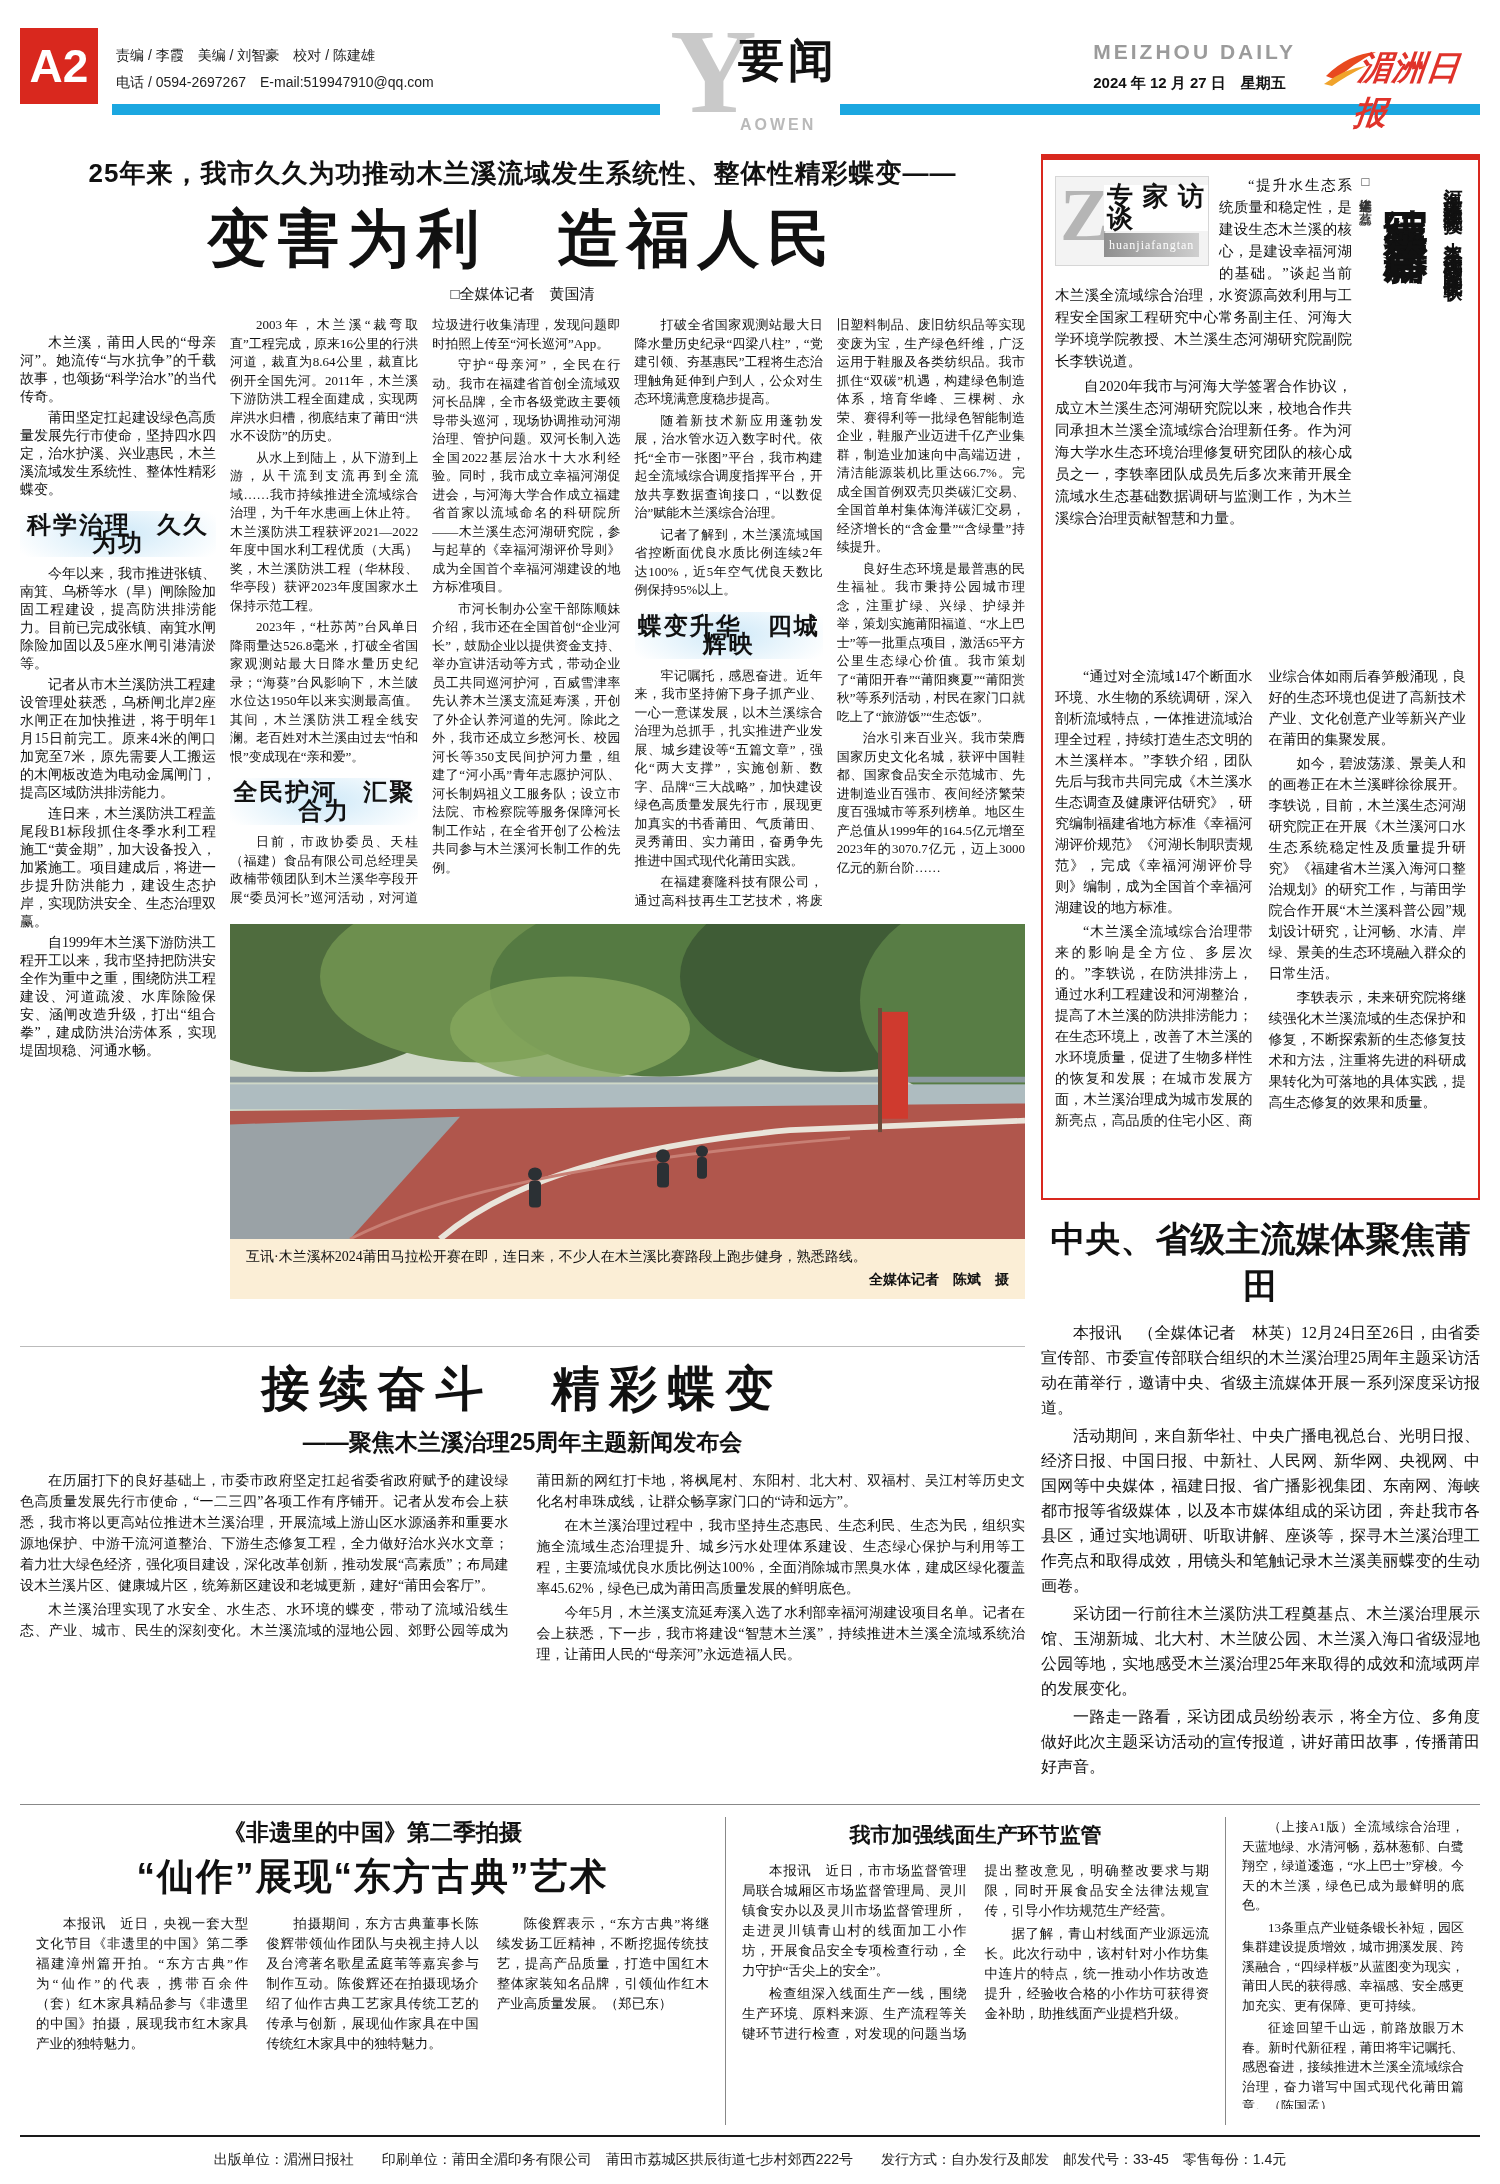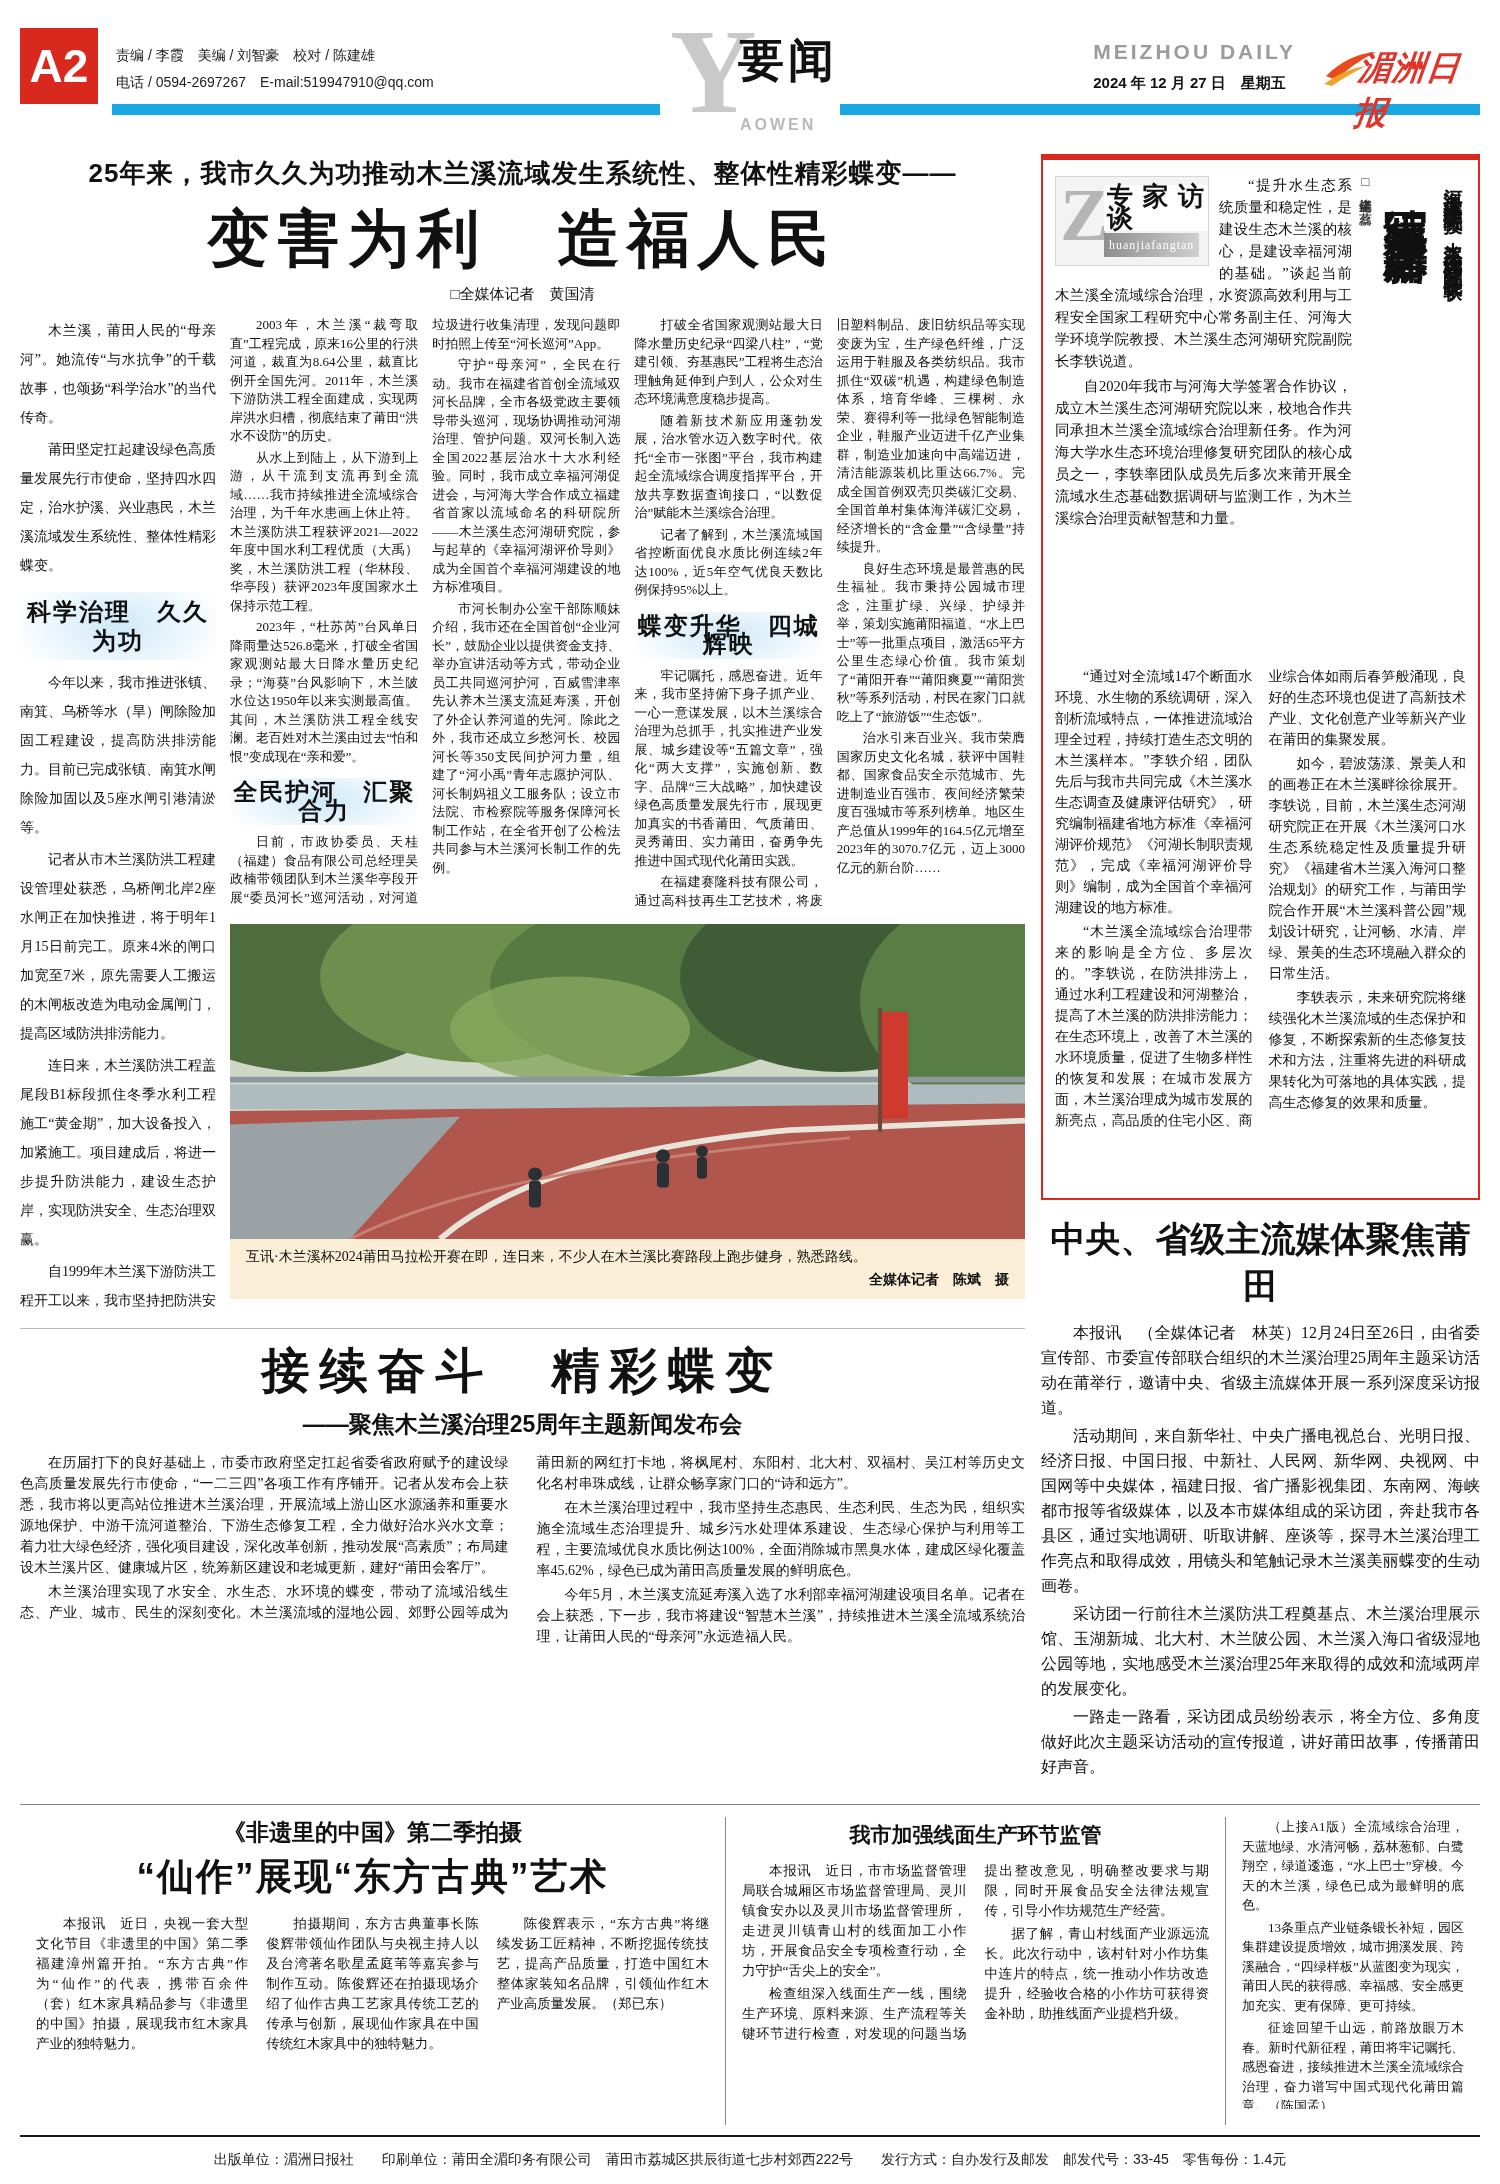--- a/index.html
+++ b/index.html
@@ -37,21 +37,21 @@
   .bl-num{font-size:86px;font-weight:900;font-style:italic;color:#e8491f;line-height:0.95;margin-left:4px;
           font-family:"Liberation Serif","DejaVu Serif",serif;}
   .bl-suffix{font-size:24px;font-weight:900;color:#e0332a;margin:26px 0 0 2px;width:26px;line-height:1.15;}
   .banner-swoosh{position:absolute;left:540px;top:84px;}
 
   
   .lead-kicker{font-size:26px;font-weight:800;text-align:center;letter-spacing:1px;margin-top:2px;}
   .lead-title{font-size:62px;font-weight:900;text-align:center;letter-spacing:8px;margin:6px 0 4px;}
   .lead-byline{text-align:center;font-size:15px;margin:2px 0 12px;}
   .lead-body{display:flex;gap:14px;font-family:"Liberation Serif","DejaVu Serif",serif;text-align:justify;}
-  .lead-col1{width:196px;height:1000px;overflow:hidden;font-size:14px;line-height:29px;}
+  .lead-col1{width:196px;height:1000px;overflow:hidden;font-size:14px;line-height:18px;margin-top:18px;}
   .lead-rest{flex:1;display:flex;flex-direction:column;}
   .lead-cols{height:600px;column-count:4;column-gap:14px;overflow:hidden;font-size:13px;line-height:18.5px;}
   .blk-p{margin:0 0 3px;text-indent:2em;}
   .blk-h{font-size:24px;font-weight:900;text-align:center;letter-spacing:2px;margin:12px 0 8px;padding:5px 0;
          background:radial-gradient(ellipse 75% 120% at 50% 50%,#cfe9f8 0%,rgba(255,255,255,0) 75%);
          break-inside:avoid;font-family:"Liberation Sans","DejaVu Sans",sans-serif;}
 
   
   .photo{position:relative;height:315px;margin-top:8px;overflow:hidden;background:#c9d3c4;}
   .photo svg{display:block;width:100%;height:100%;}

